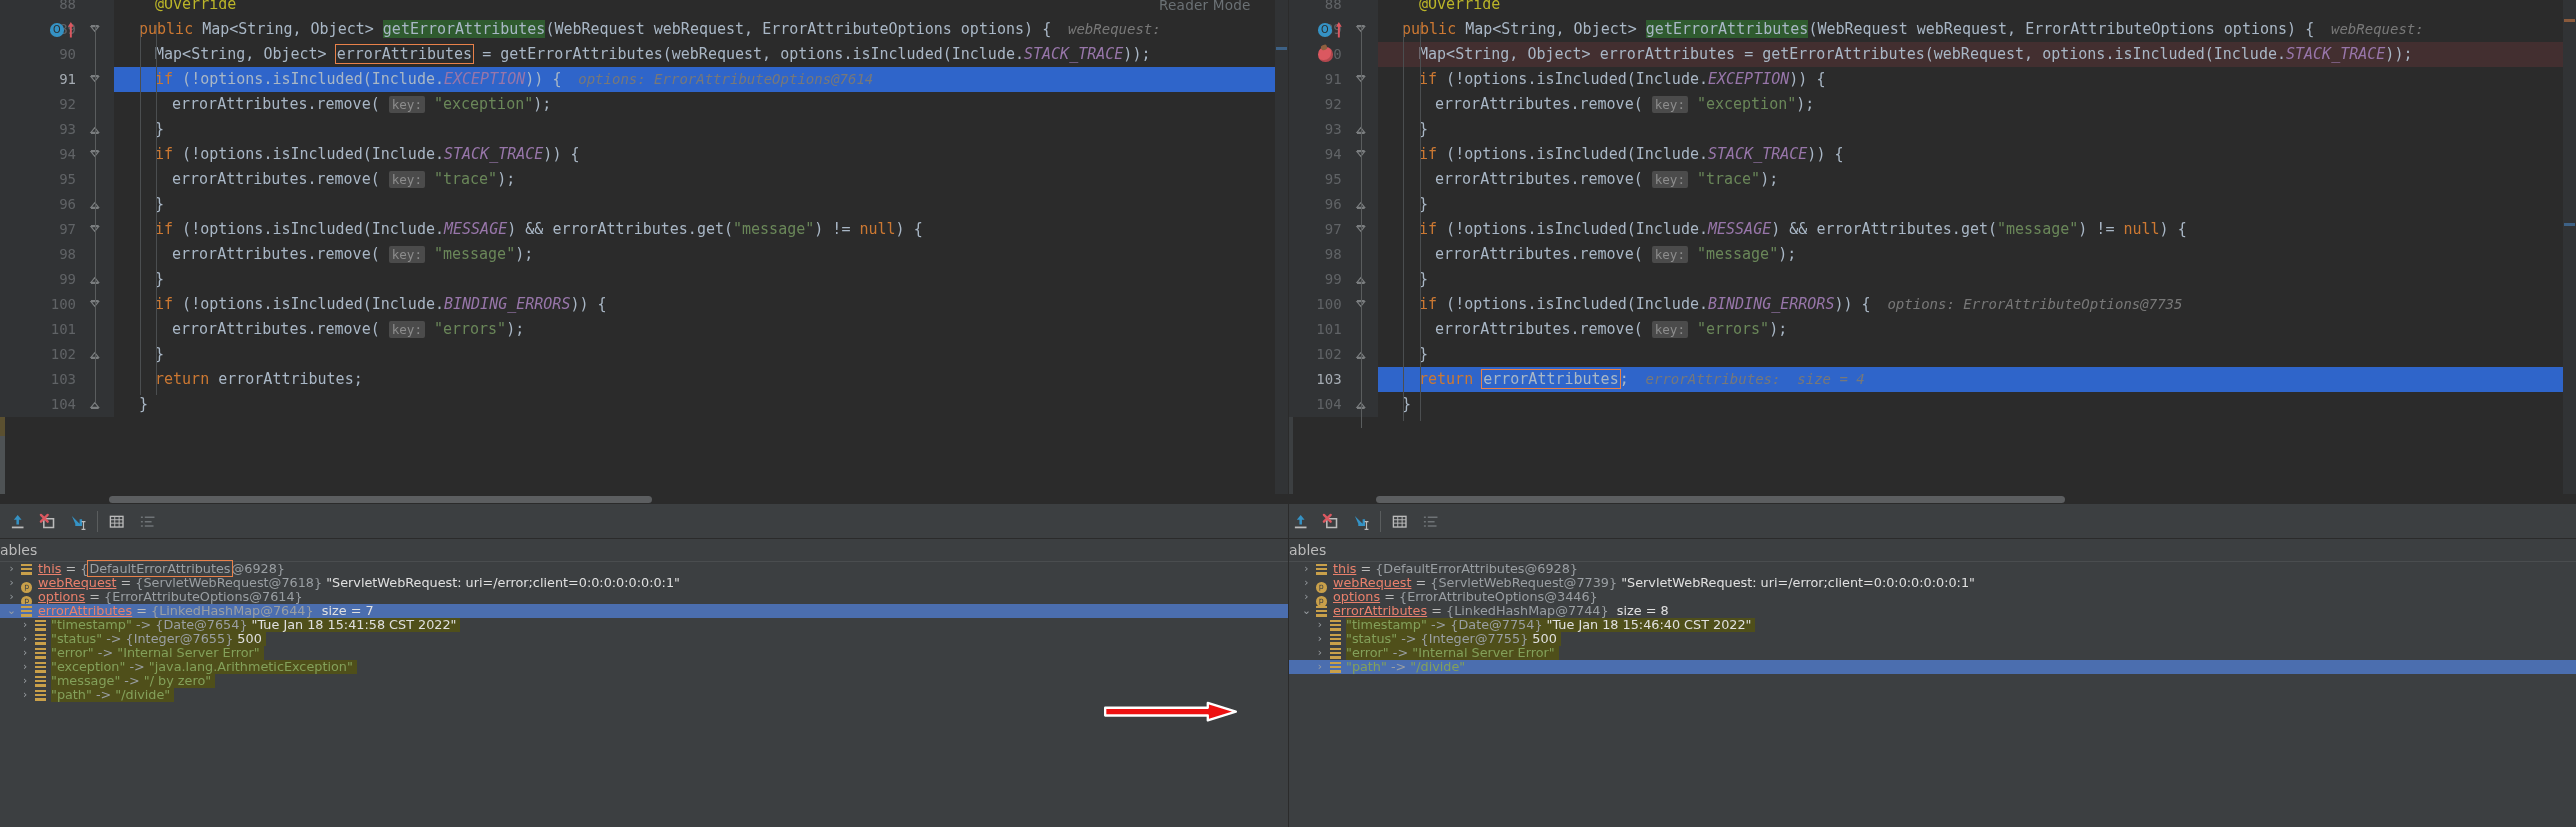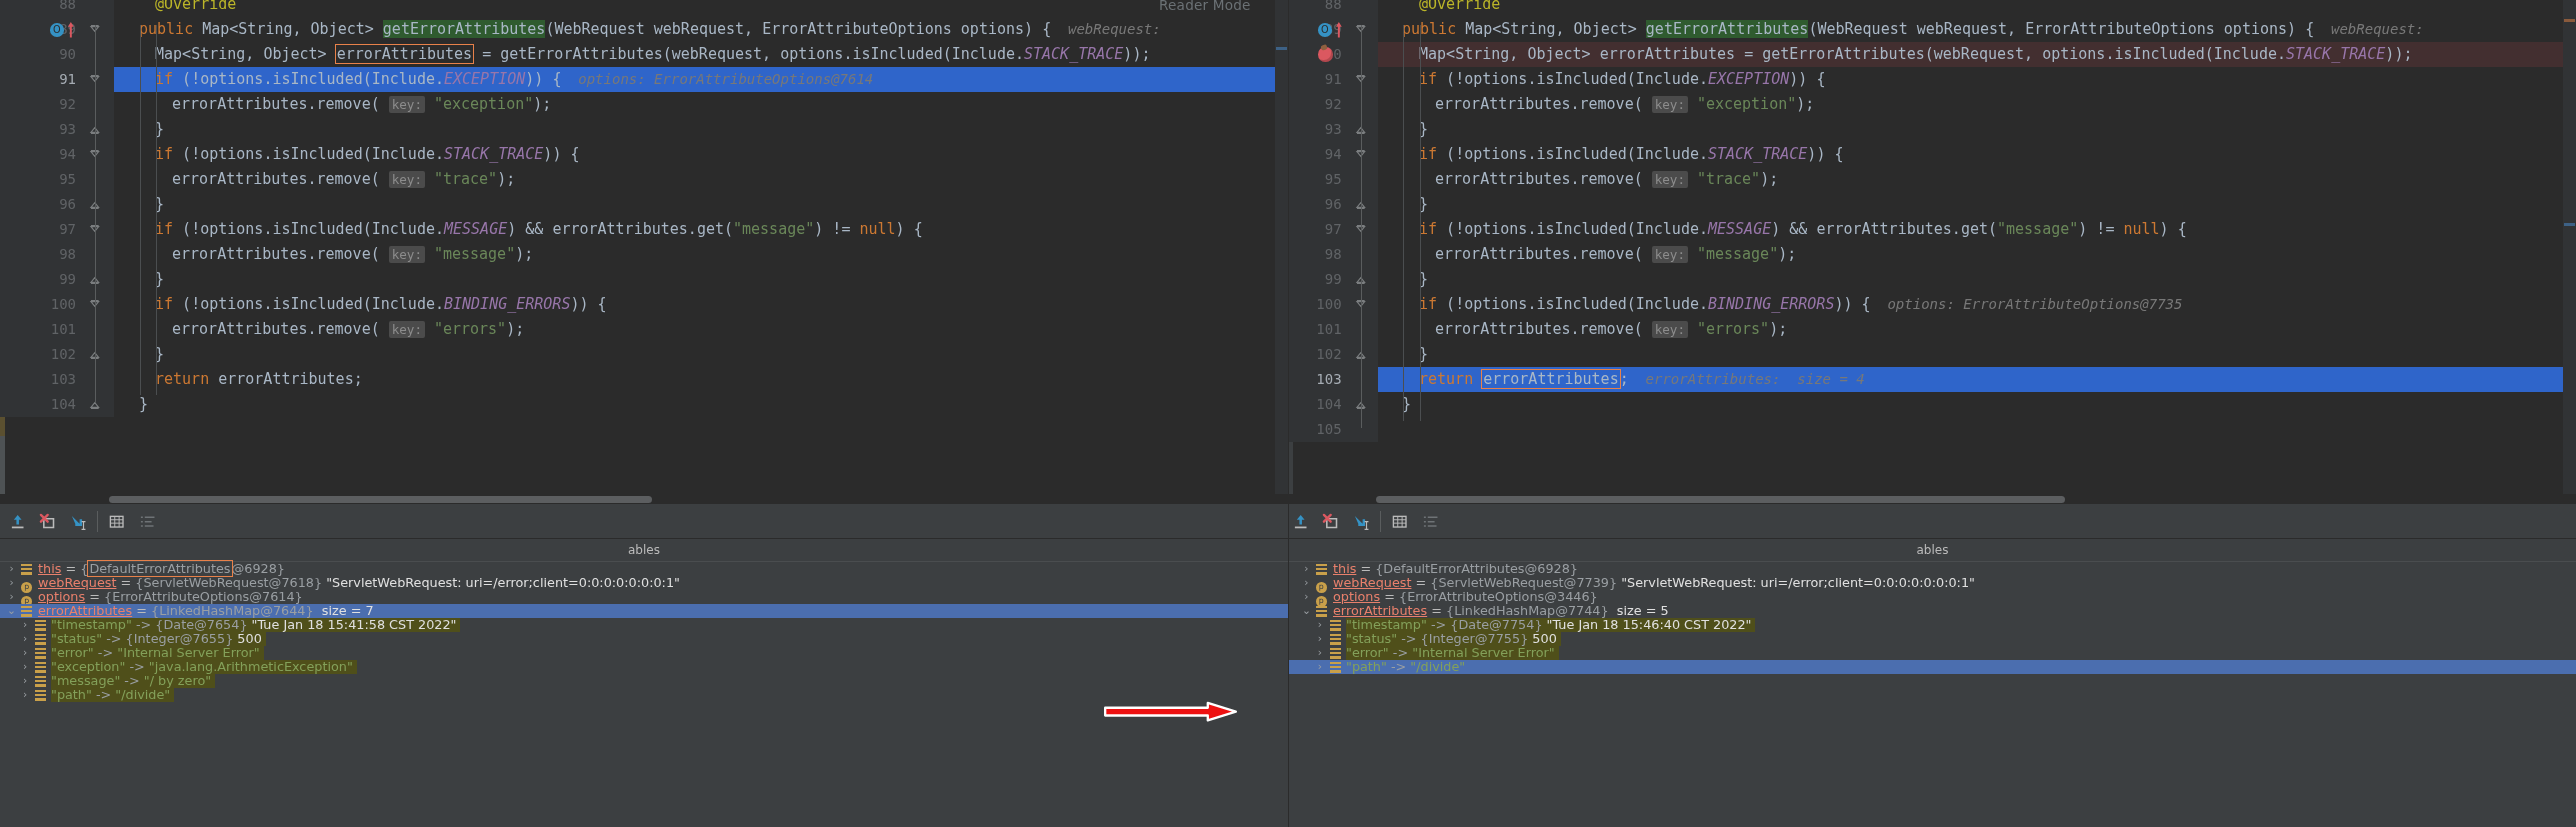--- a/index.html
+++ b/index.html
@@ -141,24 +141,23 @@
     position: relative; height: 35px; border-bottom: 1px solid #2b2b2b;
   }
   .tb-ic {
     position: absolute; top: 7.8px; width: 19.4px; height: 19.4px;
   }
   .tb-sep {
     position: absolute; top: 6.8px; width: 1px; height: 21.3px; background: #5a5d5e;
   }
   .vars-header {
     position: relative; height: 23px; line-height: 23px;
-    font-size: 12px; color: #bbbbbb;
+    font-size: 14px; color: #bbbbbb;
     font-family: "DejaVu Sans", sans-serif;
     border-bottom: 1px solid #4a4d4f;
-    text-align: center;
   }
   .var-row {
     position: relative; height: 14px; line-height: 14px;
     font-size: 12.8px; color: #bbbbbb;
     font-family: "DejaVu Sans", sans-serif; white-space: pre;
   }
   .var-row.sel { background: #4b6eaf; }
   .var-row .chev {
     position: absolute; top: 0; width: 11.6px; height: 14px;
     color: #9a9fa3; font-size: 10.7px; text-align: center; line-height: 14px;
@@ -358,21 +357,20 @@
                   <path d="M2 9 H10 M2 10 L6 15 L10 10 Z" fill="none" stroke="#7a7d7f" stroke-width="1.2"></path>
                 </svg></span><span class="code-text" style="left:130px;"><span class="kw">if</span><span class="punc"> </span><span class="punc">(</span><span class="punc">!</span><span class="id">options</span><span class="punc">.</span><span class="id">isIncluded</span><span class="punc">(</span><span class="id">Include</span><span class="punc">.</span><span class="stat">BINDING_ERRORS</span><span class="punc">)</span><span class="punc">)</span><span class="punc"> </span><span class="punc">{</span><span class="hint">  options: ErrorAttributeOptions@7735</span></span></div>
             <div class="ln-row"><span class="gutter" style="width:89px;"></span><span class="lnum" style="right: auto; width: 41px; left: 11.6px; text-align: right;">101</span><span class="code-text" style="left:146px;"><span class="id">errorAttributes</span><span class="punc">.</span><span class="id">remove</span><span class="punc">(</span><span class="punc"> </span><span class="param-chip">key:</span><span class="punc"> </span><span class="str">"errors"</span><span class="punc">)</span><span class="punc">;</span></span></div>
             <div class="ln-row"><span class="gutter" style="width:89px;"></span><span class="lnum" style="right: auto; width: 41px; left: 11.6px; text-align: right;">102</span><span class="fold" style="left:66px;"><svg width="11.6" height="25" viewBox="0 0 12 26">
                   <path d="M2 16 L6 11 L10 16 Z M2 17 H10" fill="none" stroke="#7a7d7f" stroke-width="1.2"></path>
                 </svg></span><span class="code-text" style="left:130px;"><span class="punc">}</span></span></div>
             <div class="ln-row hl-exec"><span class="gutter" style="width:89px;"></span><span class="lnum" style="right: auto; width: 41px; left: 11.6px; text-align: right;">103</span><span class="code-text" style="left:130px;"><span class="kw">return</span><span class="punc"> </span><span class="boxed">errorAttributes</span><span class="punc">;</span><span class="hint">  errorAttributes:  size = 4</span></span></div>
             <div class="ln-row"><span class="gutter" style="width:89px;"></span><span class="lnum" style="right: auto; width: 41px; left: 11.6px; text-align: right;">104</span><span class="fold" style="left:66px;"><svg width="11.6" height="25" viewBox="0 0 12 26">
                   <path d="M2 16 L6 11 L10 16 Z M2 17 H10" fill="none" stroke="#7a7d7f" stroke-width="1.2"></path>
                 </svg></span><span class="code-text" style="left:113px;"><span class="punc">}</span></span></div>
-            <div class="ln-row"><span class="gutter" style="width:89px;"></span><span class="lnum" style="right: auto; width: 41px; left: 11.6px; text-align: right;">105</span><span class="code-text" style="left:97px;"></span></div>
             <div class="fold-line" style="left: 72px; top: 33px; height: 403px;"></div>
             <div class="indent-guide" style="left: 114px; top: 33px; height: 396px;"></div>
             <div class="indent-guide" style="left: 131px; top: 33px; height: 396px;"></div>
           </div>
       </div>
       <div class="v-stripe">
         <div class="v-mark" style="top:19.4px;background:#8a5a3c;"></div>
         <div class="v-mark" style="top:223px;background:#3d6185;"></div>
       </div>
       <div class="h-scroll">
@@ -412,21 +410,21 @@
             <path d="M7 5.5 H17 M7 10 H14 M7 14.5 H16" stroke="#6e7376" stroke-width="1.6"></path>
             <path d="M3 5.5 H5 M3 10 H5 M3 14.5 H5" stroke="#6e7376" stroke-width="1.6"></path>
           </svg>
         </div>
       </div>
       <div class="vars-header" style="padding-left: 0px;">ables</div>
       <div id="right-vars">
           <div class="var-row"><span class="chev" style="left:11.6px;">›</span><span class="vicon" style="left:27px;"><span class="icon-map"></span></span><span class="vtext" style="left:44px;"><span class="vname">this</span><span class="vnamew"> = </span><span class="vval">{DefaultErrorAttributes@6928}</span><span class="vstr"></span></span></div>
           <div class="var-row"><span class="chev" style="left:11.6px;">›</span><span class="vicon" style="left:27px;"><span class="icon-p">p</span></span><span class="vtext" style="left:44px;"><span class="vname">webRequest</span><span class="vnamew"> = </span><span class="vval">{ServletWebRequest@7739}</span><span class="vstr"> "ServletWebRequest: uri=/error;client=0:0:0:0:0:0:0:1"</span></span></div>
           <div class="var-row"><span class="chev" style="left:11.6px;">›</span><span class="vicon" style="left:27px;"><span class="icon-p">p</span></span><span class="vtext" style="left:44px;"><span class="vname">options</span><span class="vnamew"> = </span><span class="vval">{ErrorAttributeOptions@3446}</span><span class="vstr"></span></span></div>
-          <div class="var-row"><span class="chev" style="left:11.6px;">⌄</span><span class="vicon" style="left:27px;"><span class="icon-map"></span></span><span class="vtext" style="left:44px;"><span class="vname">errorAttributes</span><span class="vnamew"> = </span><span class="vval">{LinkedHashMap@7744}</span><span class="vstr">  size = 5</span></span></div>
+          <div class="var-row"><span class="chev" style="left:11.6px;">⌄</span><span class="vicon" style="left:27px;"><span class="icon-map"></span></span><span class="vtext" style="left:44px;"><span class="vname">errorAttributes</span><span class="vnamew"> = </span><span class="vval">{LinkedHashMap@7744}</span><span class="vstr">  size = 8</span></span></div>
           <div class="var-row"><span class="chev" style="left:25px;">›</span><span class="vicon" style="left:41px;"><span class="icon-map"></span></span><span class="vtext child-hl" style="left: 57px; padding-right: 3.9px; display: inline-block;"><span class="vgreen">"timestamp"</span><span class="vval"> -&gt; </span><span class="vval">{Date@7754}</span><span class="vnum"> "Tue Jan 18 15:46:40 CST 2022"</span></span></div>
           <div class="var-row"><span class="chev" style="left:25px;">›</span><span class="vicon" style="left:41px;"><span class="icon-map"></span></span><span class="vtext child-hl" style="left: 57px; padding-right: 3.9px; display: inline-block;"><span class="vgreen">"status"</span><span class="vval"> -&gt; </span><span class="vval">{Integer@7755}</span><span class="vnum"> 500</span></span></div>
           <div class="var-row"><span class="chev" style="left:25px;">›</span><span class="vicon" style="left:41px;"><span class="icon-map"></span></span><span class="vtext child-hl" style="left: 57px; padding-right: 3.9px; display: inline-block;"><span class="vgreen">"error"</span><span class="vval"> -&gt; </span><span class="vgreen">"Internal Server Error"</span></span></div>
           <div class="var-row row-sel-blue" style="width: 100%;"><span class="chev" style="left:25px;">›</span><span class="vicon" style="left:41px;"><span class="icon-map"></span></span><span class="vtext" style="left:57px;padding-right:3.9px;"><span class="vgreen">"path"</span><span class="vval"> -&gt; </span><span class="vgreen">"/divide"</span></span></div>
         </div>
     </div>
   </div>
 
   <div class="ann-arrow" id="ann-arrow" style="left: 1103px; top: 701px;">
     <svg width="136" height="21.3" viewBox="0 0 140 22">

